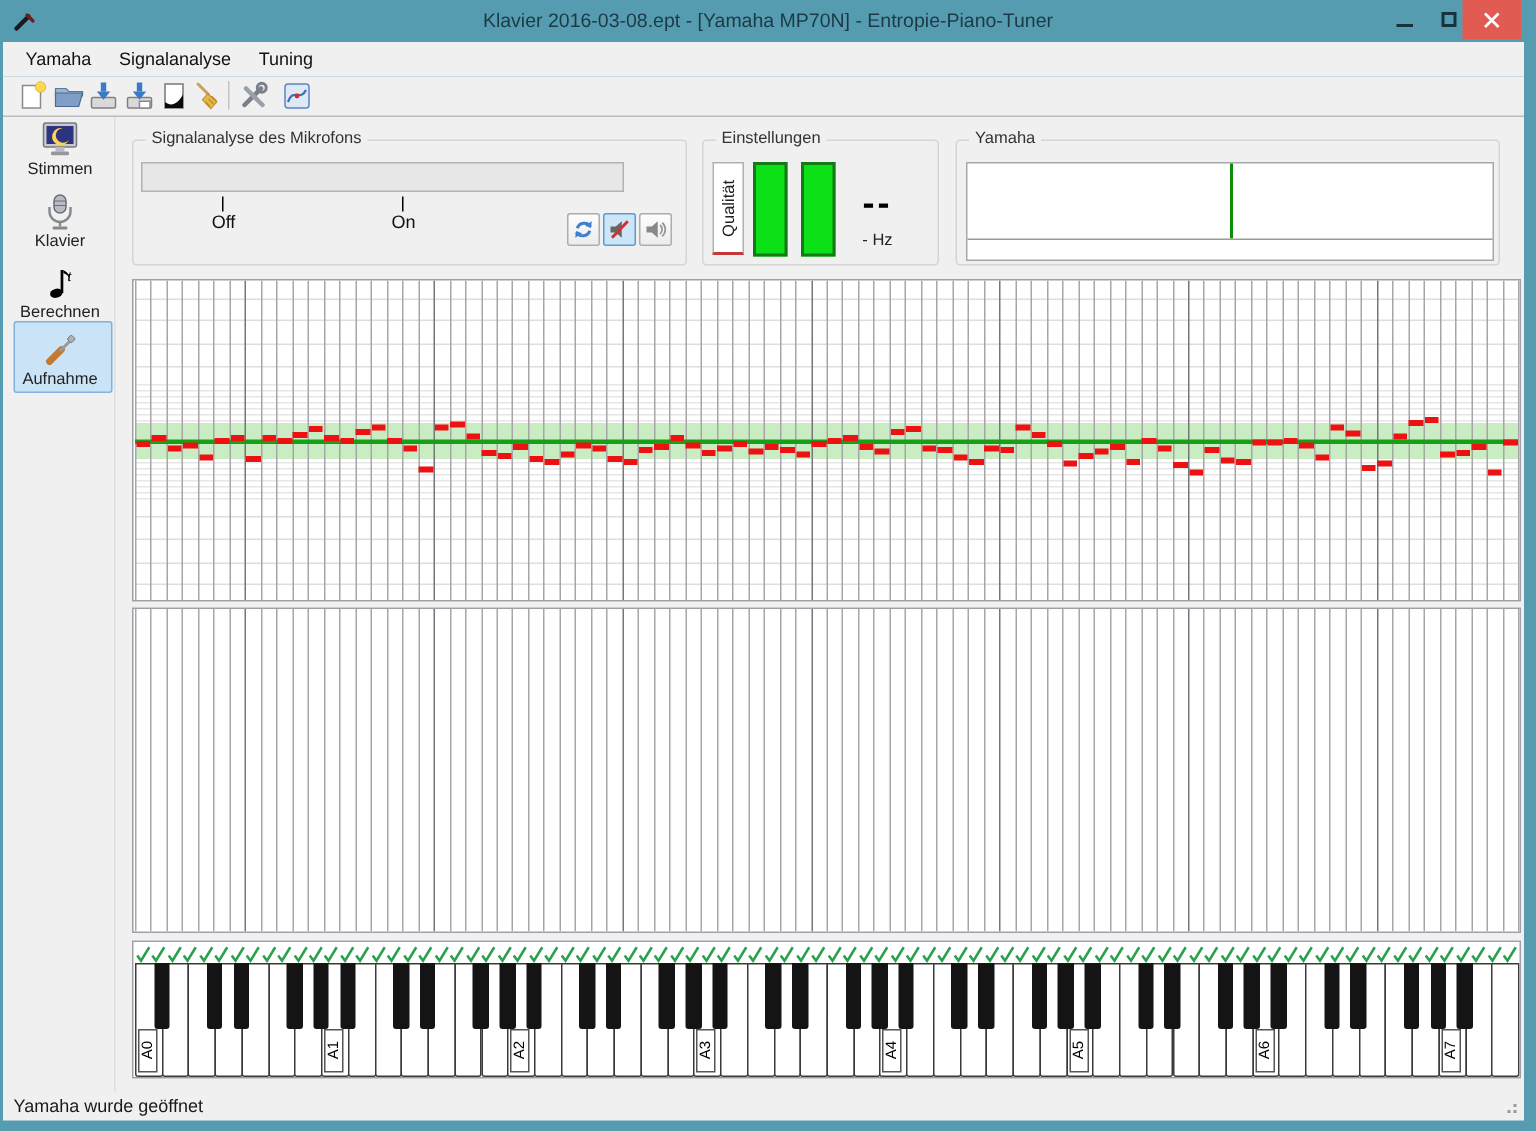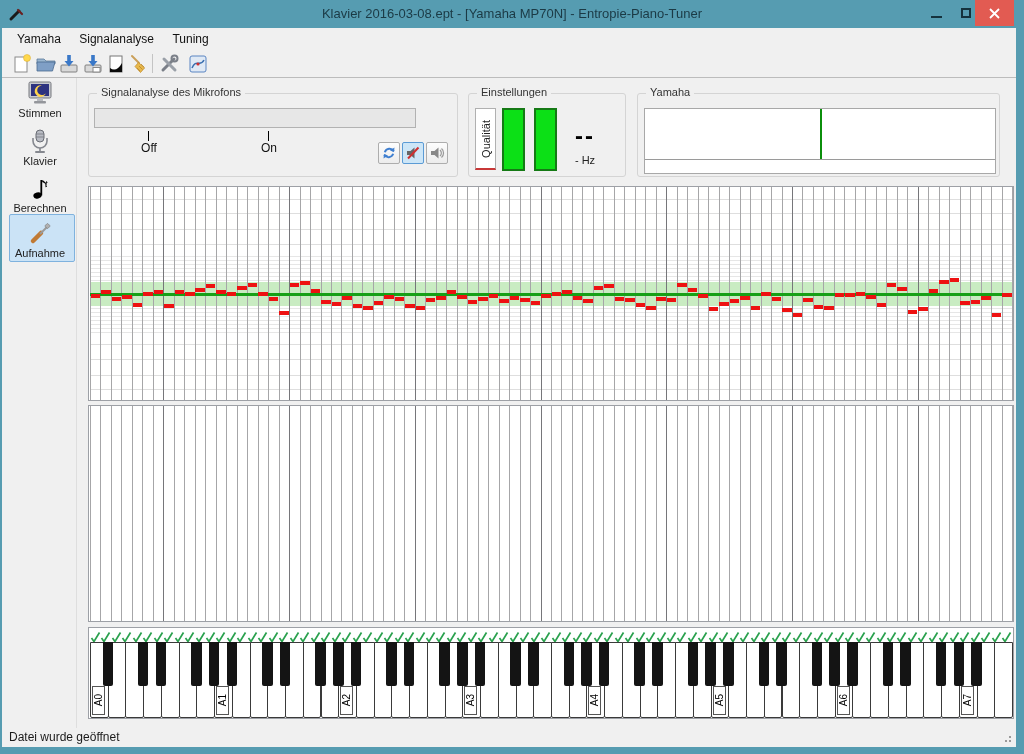--- a/index.html
+++ b/index.html
@@ -931,21 +931,21 @@
       <div class="bkey" style="left: 758.22px; top: 14px; width: 10.5px; height: 44px;"></div>
       <div class="bkey" style="left: 793.68px; top: 14px; width: 10.5px; height: 44px;"></div>
       <div class="bkey" style="left: 811.42px; top: 14px; width: 10.5px; height: 44px;"></div>
       <div class="bkey" style="left: 846.88px; top: 14px; width: 10.5px; height: 44px;"></div>
       <div class="bkey" style="left: 864.61px; top: 14px; width: 10.5px; height: 44px;"></div>
       <div class="bkey" style="left: 882.34px; top: 14px; width: 10.5px; height: 44px;"></div>
     </div>
 </div>
 
 <div id="statusbar">
-  <span id="status-text">Datei wurde geöffnet</span>
+  <span id="status-text">Yamaha wurde geöffnet</span>
   <svg id="grip" width="10" height="10">
       <g fill="#9a9a9a">
         <rect x="7" y="7" width="2" height="2"></rect>
         <rect x="3" y="7" width="2" height="2"></rect>
         <rect x="7" y="3" width="2" height="2"></rect>
       </g>
     </svg>
 </div>
 
 </body></html>

